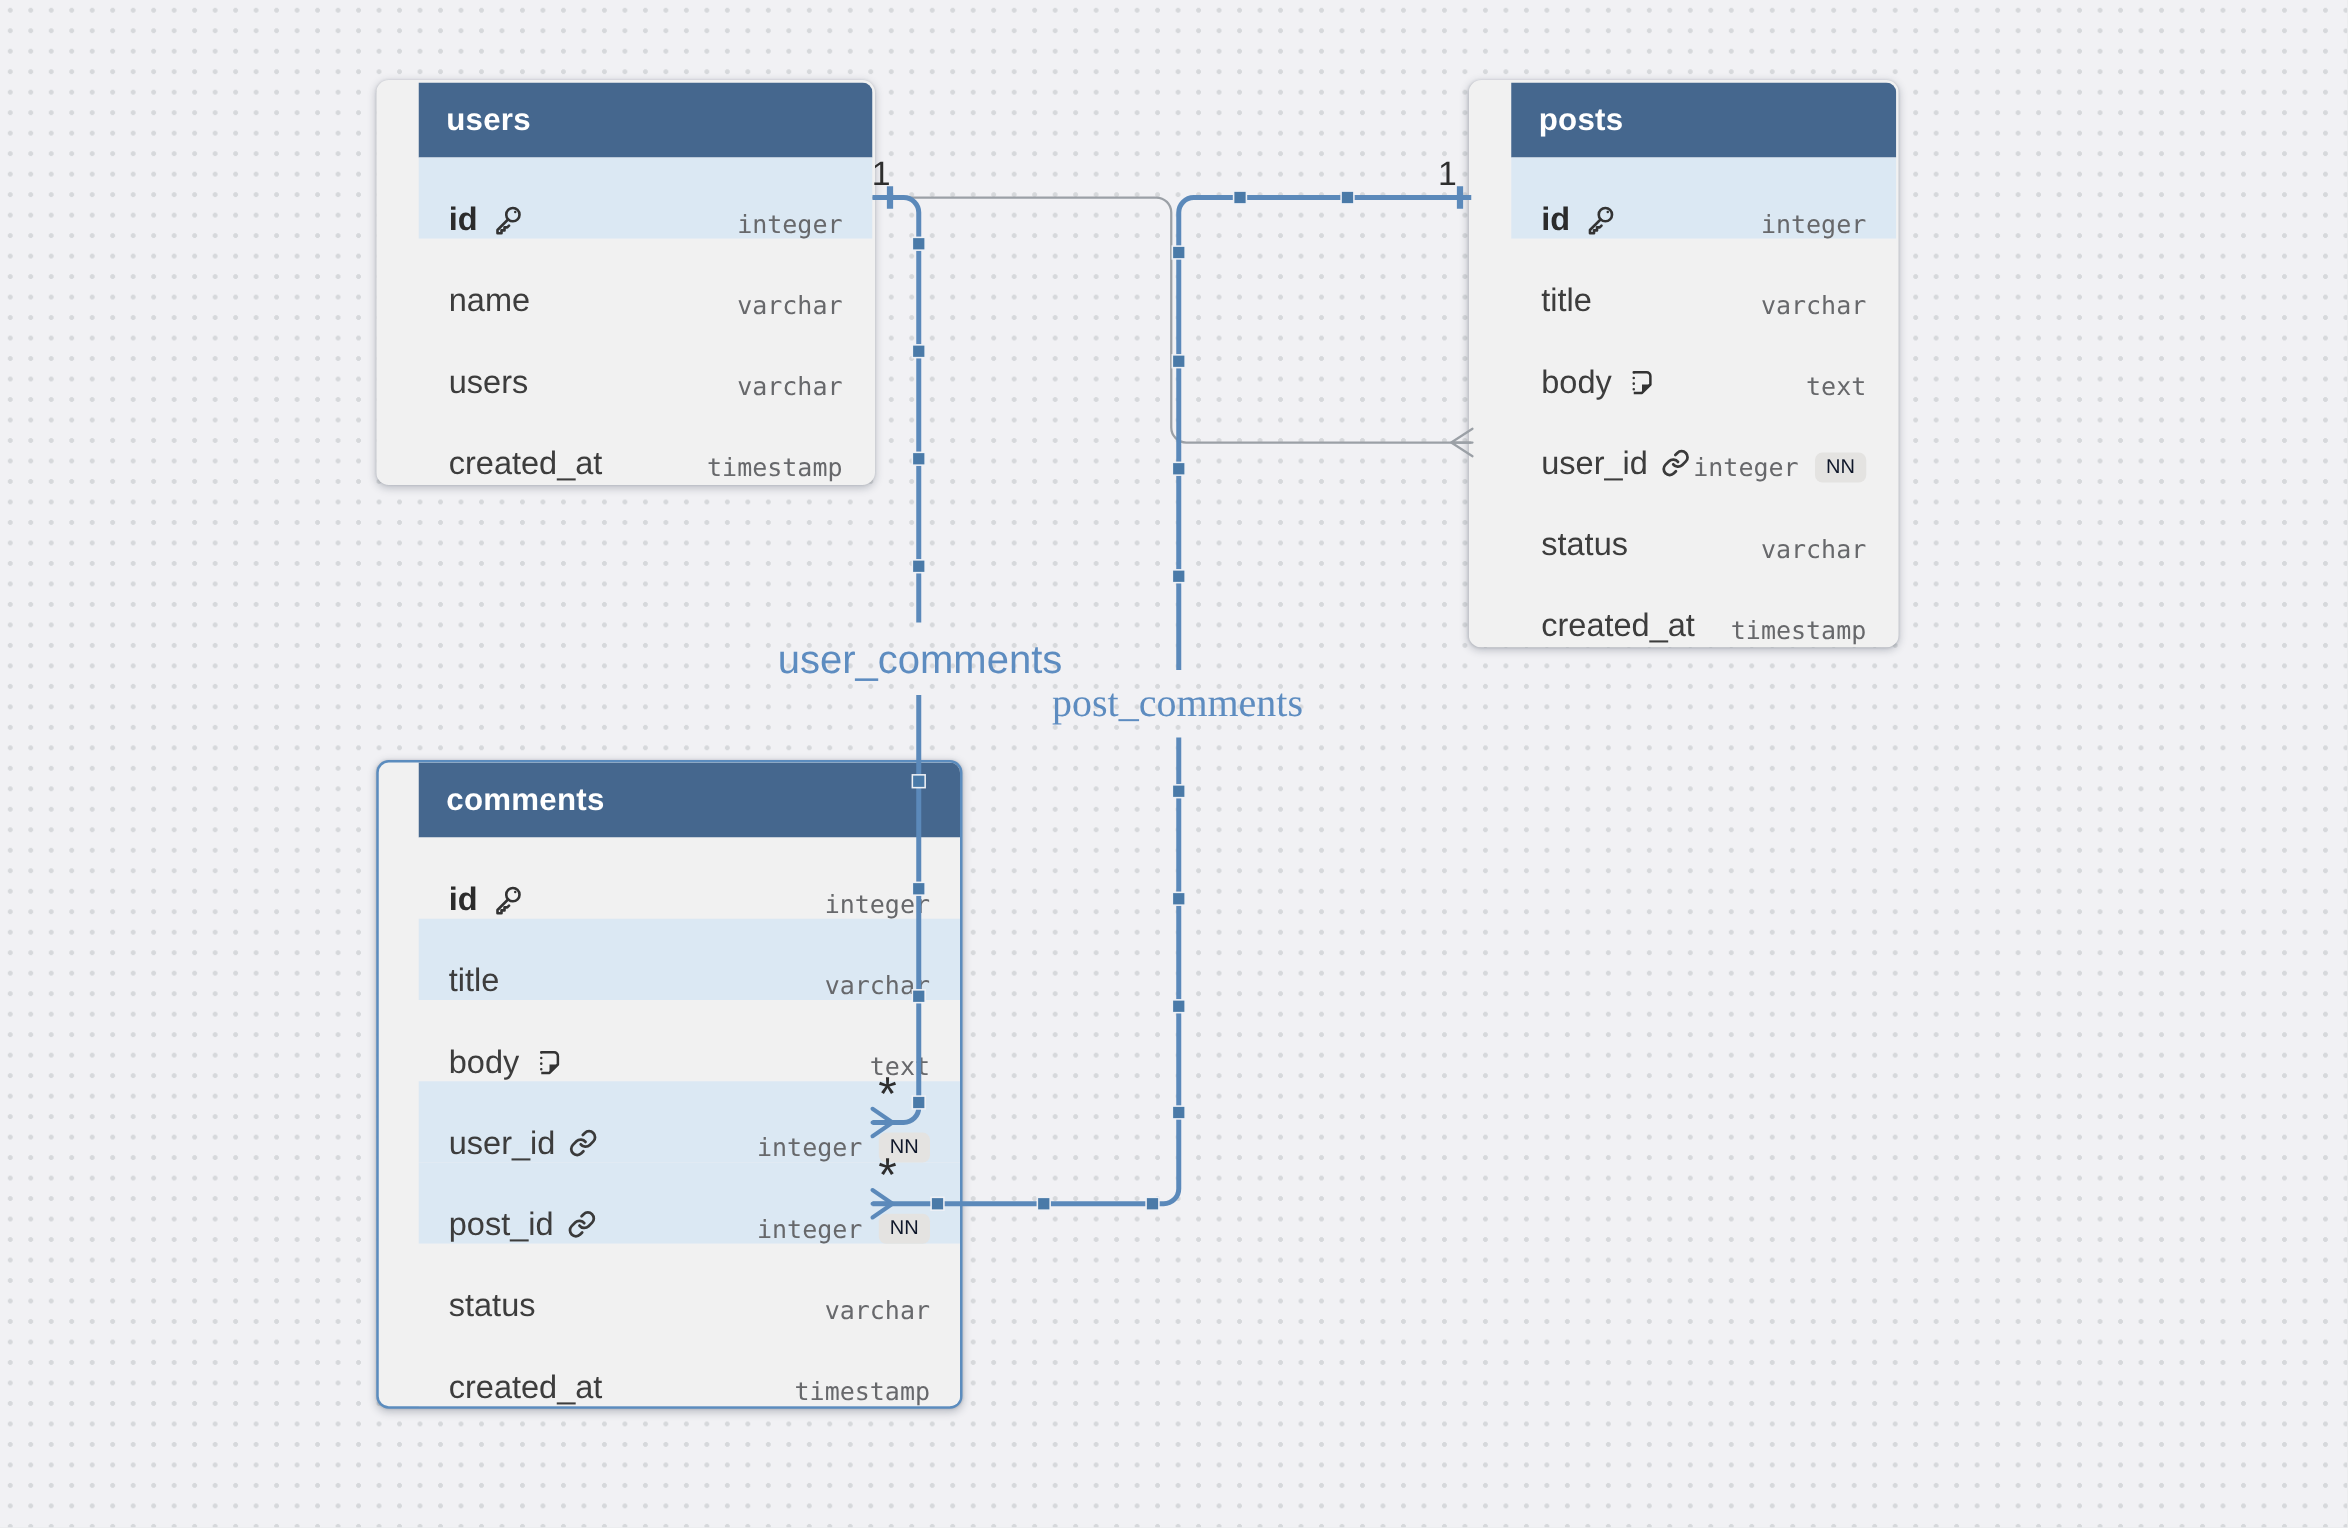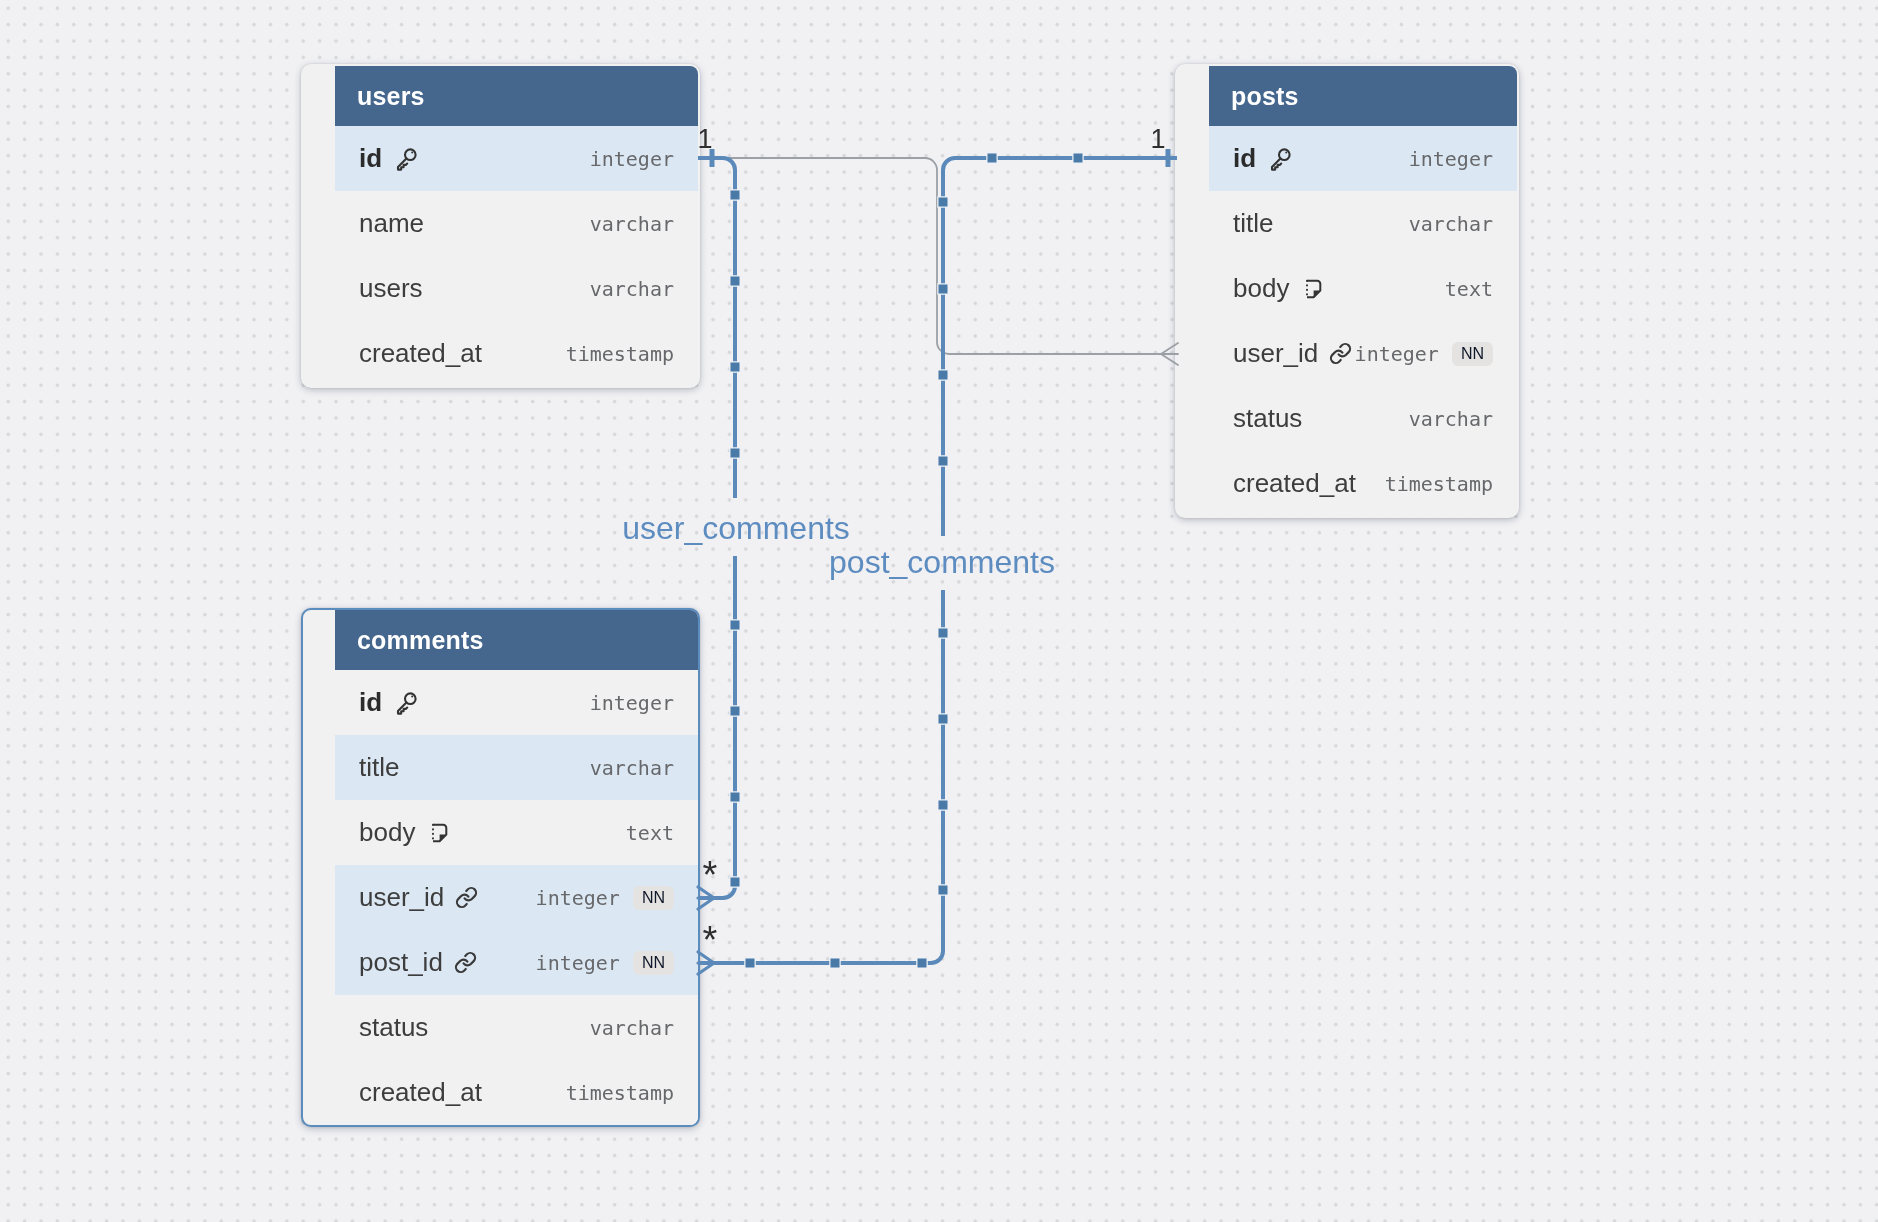--- a/index.html
+++ b/index.html
@@ -19,21 +19,21 @@
     box-shadow:0 2px 7px rgba(40,50,70,.28),0 0 2px rgba(40,50,70,.15);
     padding-left:32px;
   }
   .table.selected{border-color:var(--selBorder,#5b8cbe);}
   .table-header{
     height:60px;background:var(--headerBg,#45678e);color:#fff;
     display:flex;align-items:center;padding:0 22px;box-sizing:border-box;
     font-weight:bold;font-size:25px;letter-spacing:.2px;
   }
   .row{
-    height:65px;display:flex;align-items:center;padding:0 24px;box-sizing:border-box;
+    height:65px;display:flex;align-items:flex-end;padding:0 24px;box-sizing:border-box;
     font-size:26px;color:#3d3d3d;background:var(--row,#f1f1f1);
   }
   .row.hl{background:var(--rowHl,#dbe8f3);}
   .row .name{display:flex;align-items:center;gap:11px;min-width:0;}
   .row.pk .name-text{font-weight:bold;color:#2b2b2b;}
   .row .icon{display:inline-flex;align-items:center;}
   .row .icon svg{display:block;}
   .type{
     margin-left:auto;display:flex;align-items:center;gap:13px;
     font-family:"DejaVu Sans Mono",monospace;font-size:20px;color:#67686b;
@@ -215,21 +215,21 @@
       </div>
       <div class="row">
         <span class="name">
           <span class="name-text">created_at</span>
         </span>
         <span class="type">
           <span>timestamp</span>
         </span>
       </div>
     </div>
-    <div class="table selected" style="left: 301px; top: 608px; width: 399px;">
+    <div class="table selected" style="left: 301px; top: 608px; width: 469px;">
       <div class="table-header">
         <span>comments</span>
       </div>
       <div class="row pk">
         <span class="name">
           <span class="name-text">id</span>
           <span class="icon">
             <svg width="26" height="26" viewBox="0 0 26 26" fill="none" stroke="#333" stroke-width="2.1" stroke-linecap="round" stroke-linejoin="round">
               <circle cx="17.3" cy="8.7" r="5.3"></circle>
               <circle cx="19.2" cy="6.6" r="1" fill="#333" stroke="none"></circle>
@@ -305,14 +305,14 @@
       <div class="row">
         <span class="name">
           <span class="name-text">created_at</span>
         </span>
         <span class="type">
           <span>timestamp</span>
         </span>
       </div>
     </div>
     <div class="rel-label" style="left: 736px; top: 528px;">user_comments</div>
-    <div class="rel-label" style="left: 942px; top: 562px;">post_comments</div>
+    <div class="rel-label" style="left: 942px; top: 562px; font-family: Liberation Serif, serif;">post_comments</div>
   </div>
 
 </body></html>

